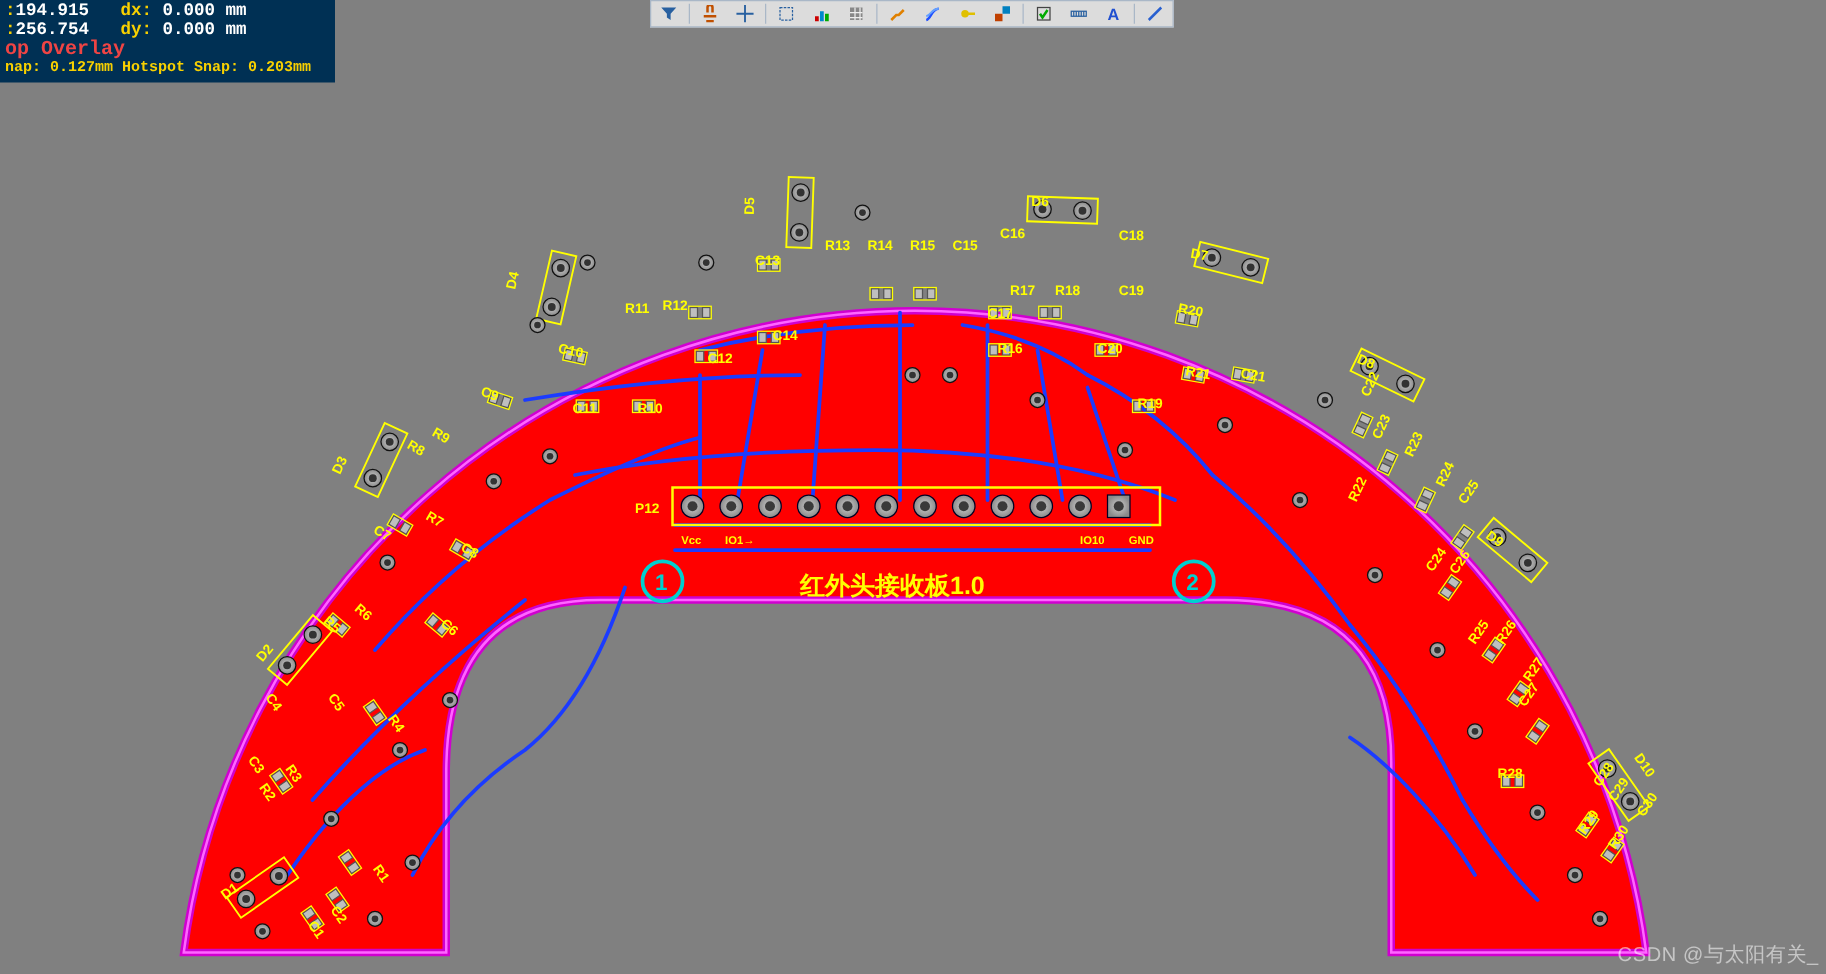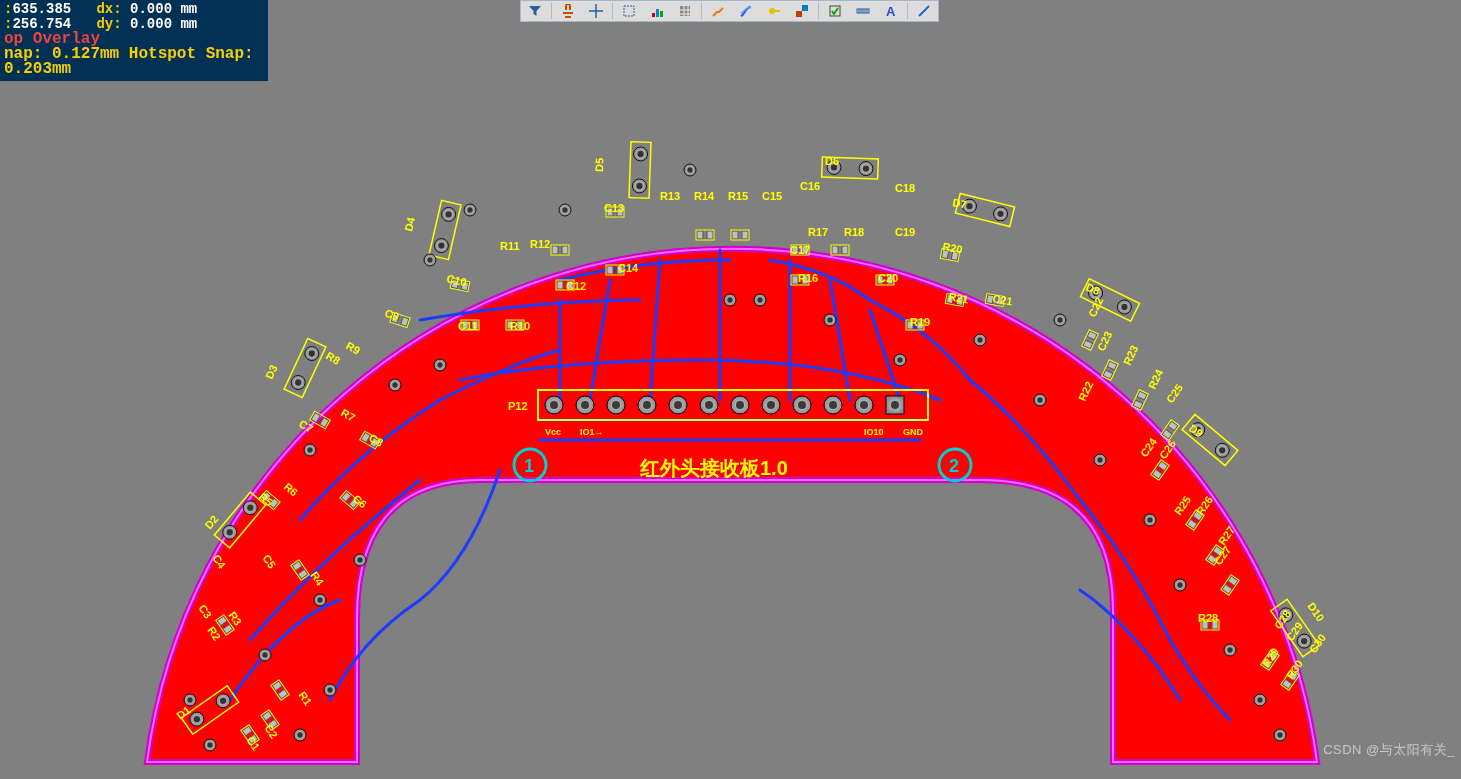--- a/index.html
+++ b/index.html
@@ -1,40 +1,40 @@
 <!DOCTYPE html>
 <html><head>
 <meta charset="utf-8">
 <style>
   html,body{margin:0;padding:0;width:1461px;height:779px;background:#808080;font-family:Arial,Helvetica,sans-serif;overflow:hidden;position:relative}
   
   #hud{position:absolute;left:0;top:0;width:260px;background:#003054;color:#f7d000;font-family:"Courier New",monospace;font-size:14px;font-weight:bold;padding:2px 4px 4px 4px;line-height:15px}
   #hud .row span.val{color:#ffffff}
   #hud .layer{color:#ef4444;font-size:16px}
-  #hud .snap{font-size:16px}
+  #hud .snap{font-size:12px}
   
   #tbar{position:absolute;top:0;left:520px;height:20px;background:#dcdcdc;border:1px solid #a9b7c7;display:flex;align-items:center}
   #tbar .btn{width:28px;height:18px;display:flex;align-items:center;justify-content:center;cursor:pointer}
   #tbar .sep{width:1px;height:16px;background:#a9b7c7;margin:0 2px}
   #tbar svg{display:block}
   
-  #wm{position:absolute;right:6px;bottom:20px;font-size:13px;color:rgba(255,255,255,0.55);letter-spacing:.5px}
+  #wm{position:absolute;right:6px;bottom:4px;font-size:16px;color:rgba(255,255,255,0.55);letter-spacing:.5px}
   
   #board{position:absolute;left:0;top:0}
   .des{font:11px/11px Arial;fill:#ffff00;font-weight:600}
   .pinlbl{font:9px/9px Arial;fill:#ffff00;font-weight:600}
   .title{font:20px/20px "Microsoft YaHei",Arial;fill:#ffff00;font-weight:600}
   .fid{font:18px/18px Arial;fill:#00d0d0;font-weight:700}
 </style>
 </head>
 <body>
 
 <div id="hud">
   <div class="row">
-    <span>:</span><span class="val">635.385</span>
+    <span>:</span><span class="val">194.915</span>
     &nbsp;&nbsp;<span>dx:</span>&nbsp;<span class="val">0.000 mm</span>
   </div>
   <div class="row">
     <span>:</span><span class="val">256.754</span>
     &nbsp;&nbsp;<span>dy:</span>&nbsp;<span class="val">0.000 mm</span>
   </div>
   <div class="layer">op Overlay</div>
   <div class="snap">nap: 0.127mm Hotspot Snap: 0.203mm</div>
 </div>
 

